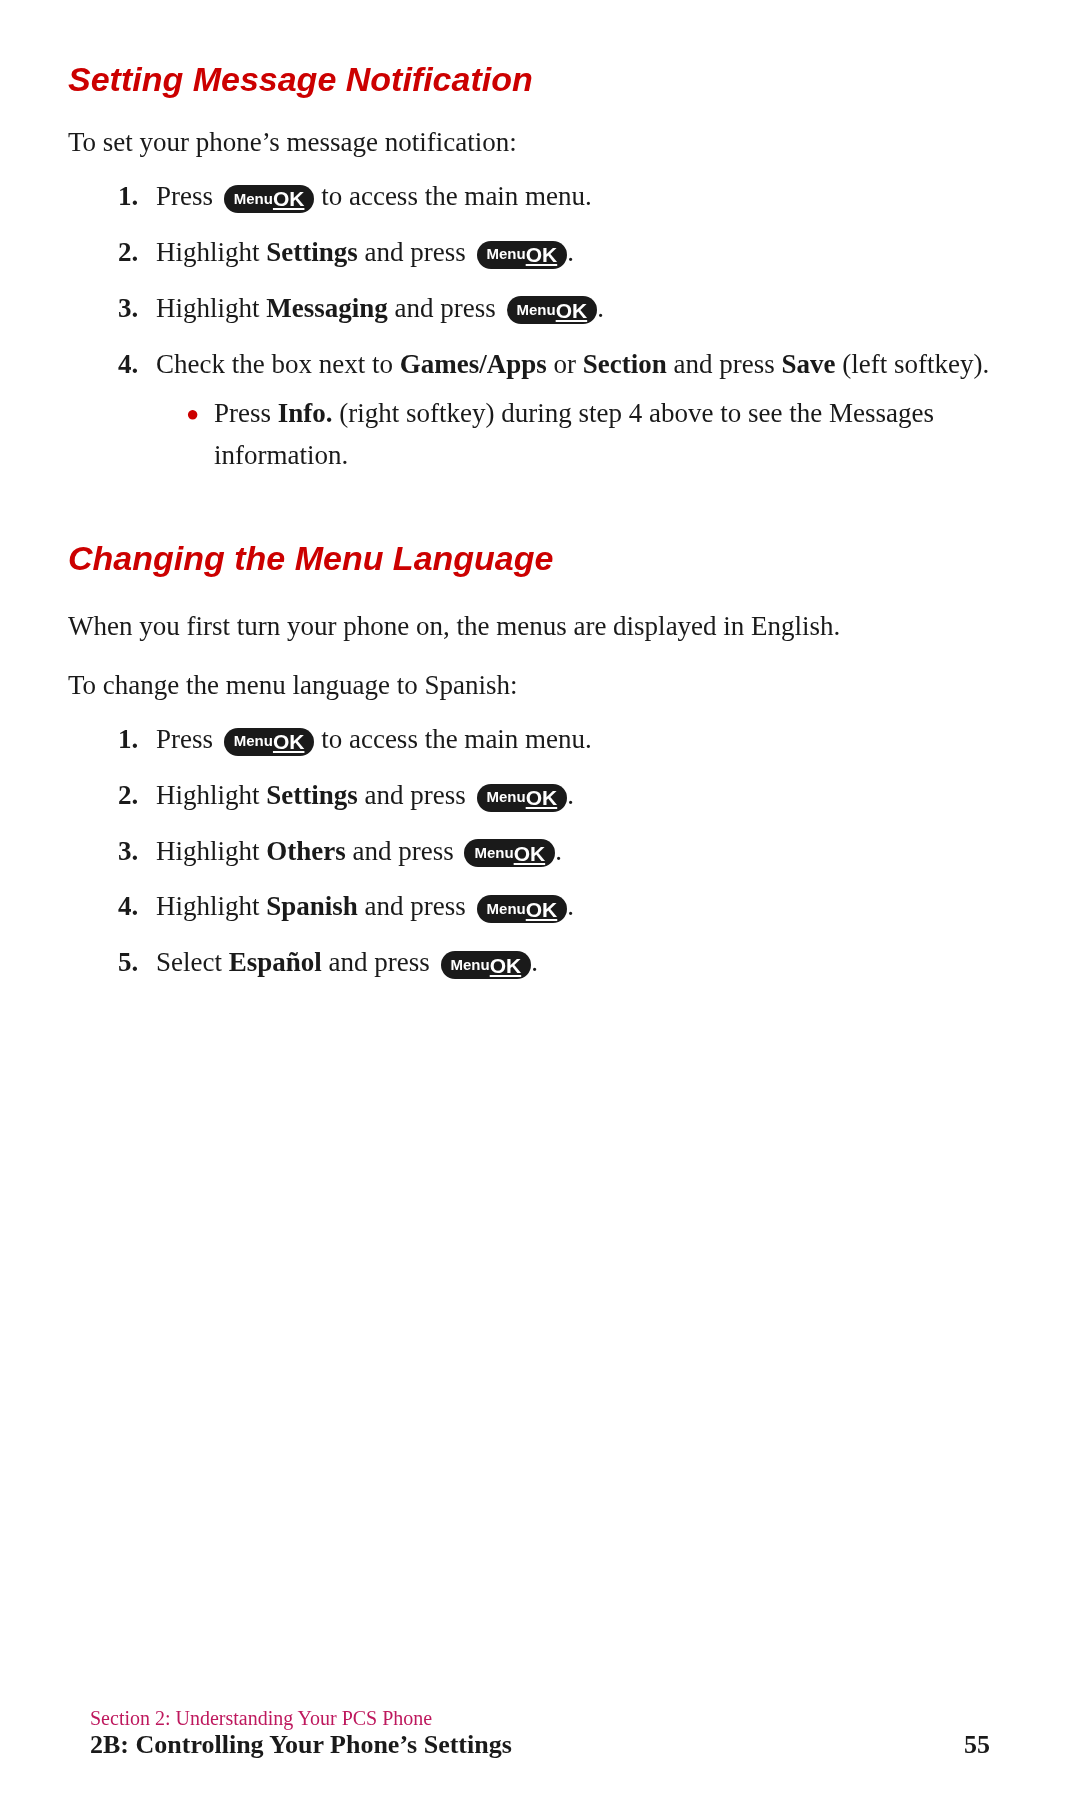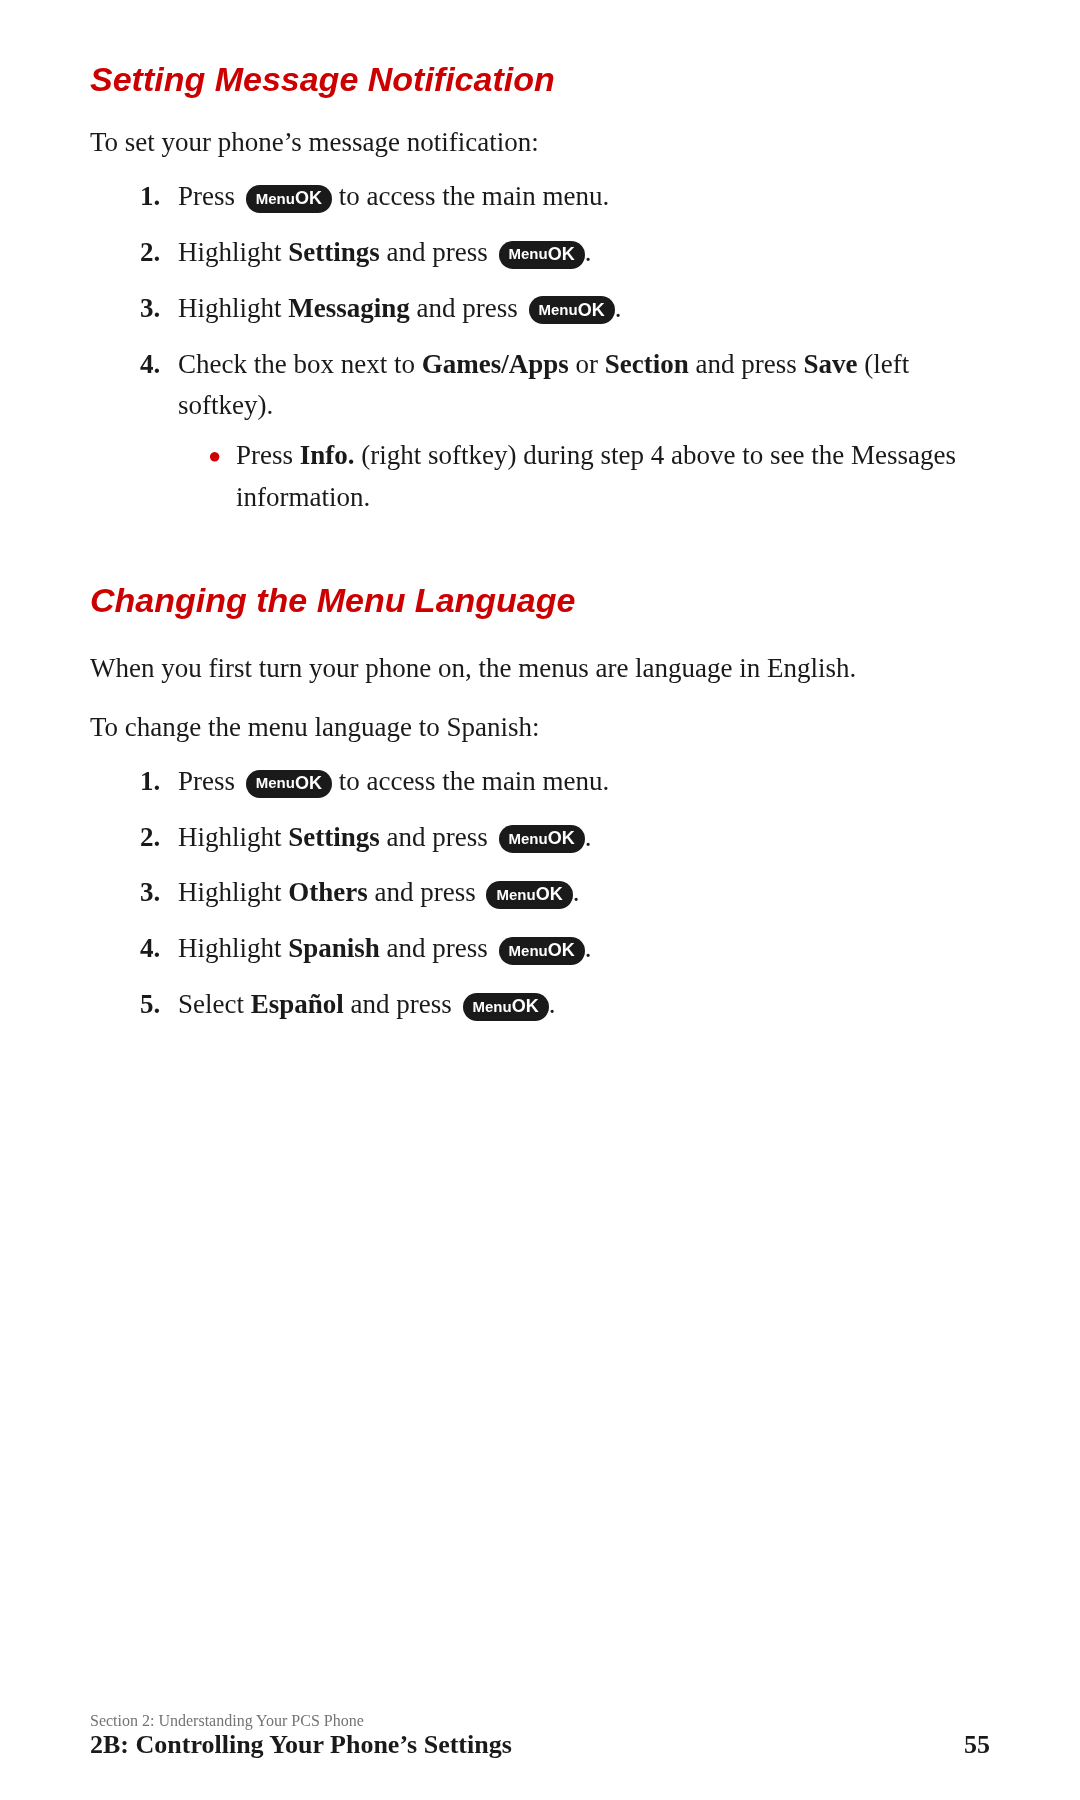--- a/index.html
+++ b/index.html
@@ -12,21 +12,21 @@
       width: 1080px;
       min-height: 1800px;
       background: #ffffff;
       font-family: Georgia, 'Times New Roman', serif;
       font-size: 28px;
       color: #1a1a1a;
       position: relative;
     }
 
     .page-content {
-      padding: 60px 90px 120px 90px;
+      padding: 60px 90px 120px 68px;
     }
 
     .section-title {
       font-family: Arial, Helvetica, sans-serif;
       font-weight: 900;
       font-size: 34px;
       color: #cc0000;
       margin-bottom: 28px;
       font-style: italic;
     }
@@ -91,23 +91,24 @@
       margin-left: 4px;
     }
 
     .menu-btn .btn-top {
       font-size: 15px;
       display: block;
       line-height: 1.1;
     }
 
     .menu-btn .btn-bot {
-      font-size: 18px;
+      font-size: 21px;
       display: block;
       line-height: 1.1;
+      text-decoration: underline;
     }
 
     .bullet-list {
       list-style: none;
       margin: 8px 0 0 30px;
     }
 
     .bullet-list li {
       font-size: 27px;
       line-height: 1.55;
@@ -147,22 +148,22 @@
       color: #1a1a1a;
     }
 
     .footer-right {
       font-size: 26px;
       font-weight: bold;
       color: #1a1a1a;
     }
 
     .footer-section {
-      font-size: 16px;
-      color: #737373;
+      font-size: 20px;
+      color: #be185d;
     }
 
     .footer-bold {
       font-weight: bold;
       font-size: 26px;
       color: #1a1a1a;
     }
   </style>
 </head>
 <body>
@@ -218,21 +219,21 @@
             </li>
           </ul>
         </span>
       </li>
     </ol>
   </div>
 
   <div class="section2">
     <div class="section-title">Changing the Menu Language</div>
 
-    <p class="intro-para">When you first turn your phone on, the menus are language in English.</p>
+    <p class="intro-para">When you first turn your phone on, the menus are displayed in English.</p>
 
     <p class="lead-in">To change the menu language to Spanish:</p>
 
     <ol class="steps-list">
 
       <li>
         <span class="step-num">1.</span>
         <span class="step-text">
           Press <span class="menu-btn">
               <span class="btn-top">Menu</span>

